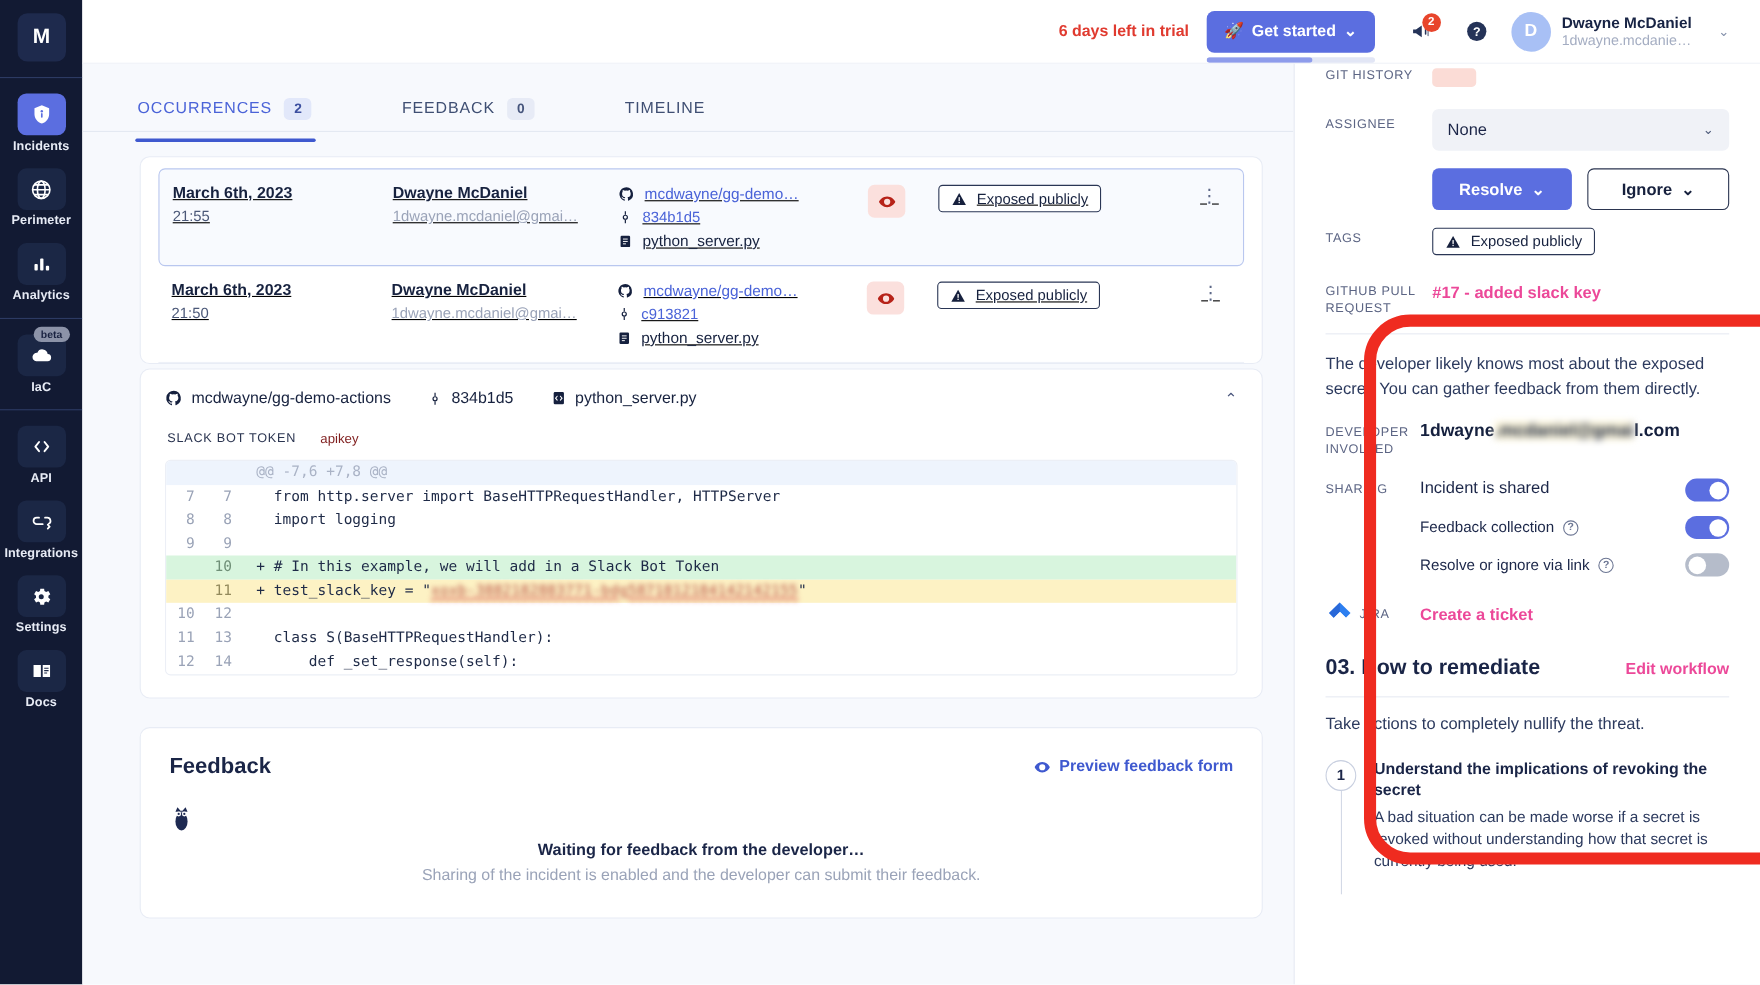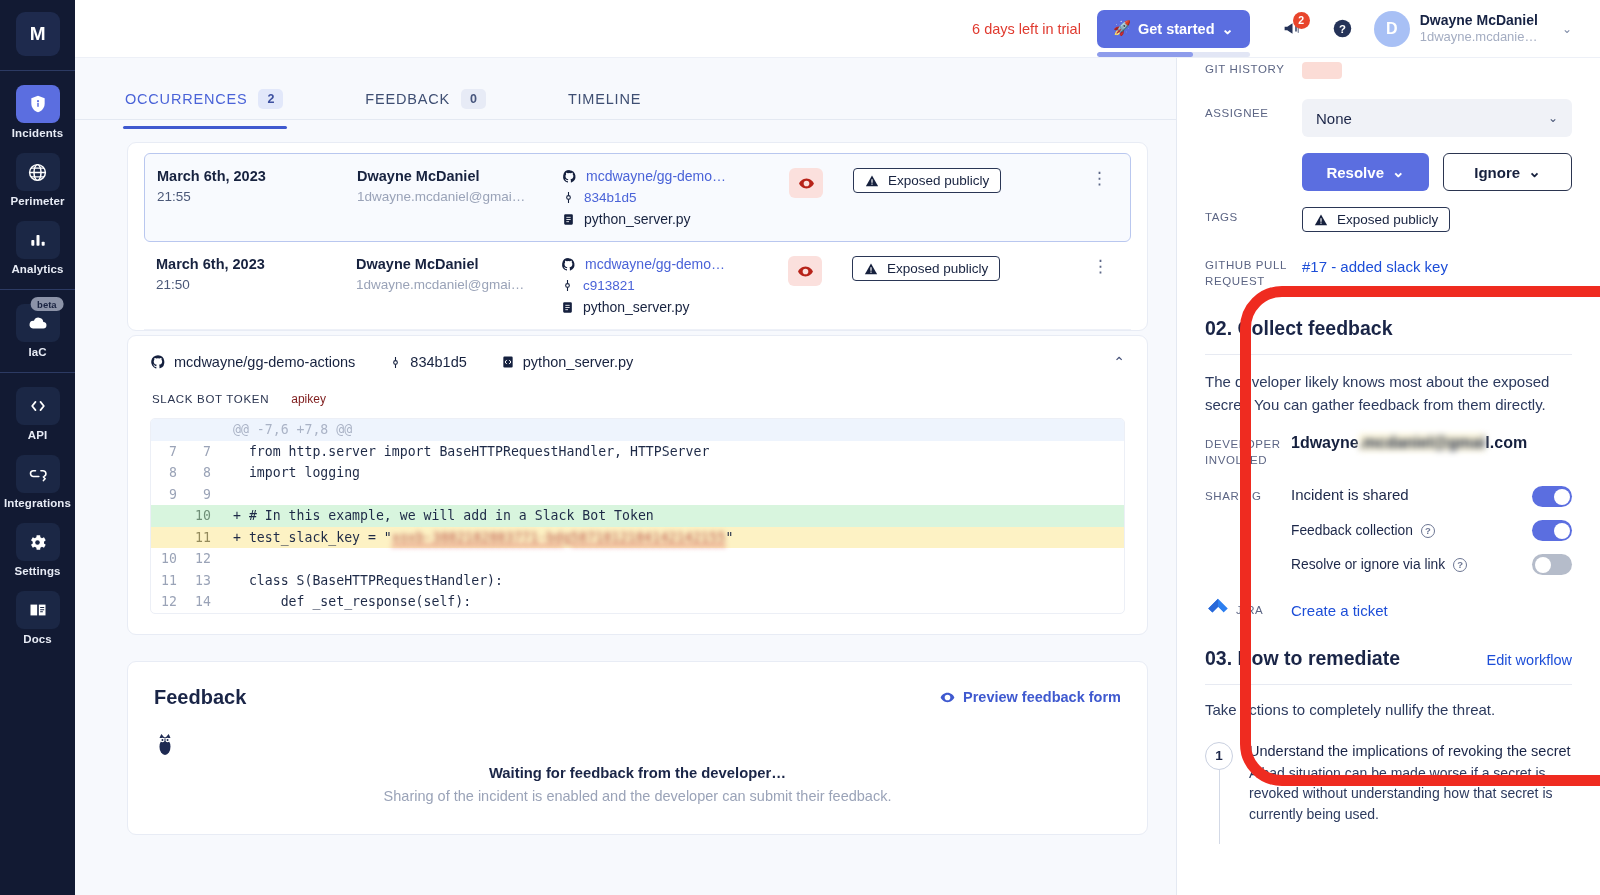--- a/index.html
+++ b/index.html
@@ -58,21 +58,21 @@
 
   
   .topbar {
     height: 58px; background: #ffffff;
     display: flex; align-items: center; justify-content: flex-end;
     padding-right: 28px; gap: 0px;
     border-bottom: 1px solid #edf0f7;
     position: relative;
   }
   .trial-text {
-    color: #e03a2f; font-size: 14.5px; font-weight: normal;
+    color: #e03a2f; font-size: 14.5px; font-weight: bold;
     margin-right: 16px;
   }
   .get-started {
     background: #5b6ee0; color: #fff;
     border: none; border-radius: 7px;
     height: 38px; padding: 0 16px;
     font-size: 14.5px; font-weight: bold;
     display: flex; align-items: center; gap: 7px;
     cursor: pointer; position: relative;
     font-family: "Liberation Sans", sans-serif;
@@ -137,21 +137,21 @@
     background: #e7ebf6; color: #46557c;
     border-radius: 5px; font-size: 12.5px; font-weight: bold;
     padding: 3px 9px; letter-spacing: 0;
   }
   .tab.active .tab-count { background: #e2e8fa; color: #3d50a0; }
 
   
   .occ-card {
     margin: 22px 28px 0 52px;
     background: #fff; border: 1px solid #e8ecf5;
-    border-radius: 9px; overflow: hidden;
+    border-radius: 9px; overflow: hidden; text-decoration: underline;
   }
   .occ-inner { padding: 10px 16px 0 16px; }
   .occ-row {
     display: flex; align-items: flex-start;
     padding: 14px 14px 14px 12px;
     border-bottom: 1px solid #eef1f8;
     position: relative;
   }
   .occ-row.selected {
     background: #f8fafe;
@@ -252,21 +252,21 @@
   .select-box .caret { margin-left: auto; color: #4b5878; font-size: 12px; }
   .btn-row { display: flex; gap: 14px; margin-top: 16px; }
   .btn {
     height: 38px; border-radius: 6px; flex: 1;
     display: flex; align-items: center; justify-content: center; gap: 8px;
     font-size: 15px; font-weight: bold; cursor: pointer;
     font-family: "Liberation Sans", sans-serif;
   }
   .btn-primary { background: #5b6ee0; color: #fff; border: none; }
   .btn-ghost { background: #fff; color: #16203d; border: 1.5px solid #2b3550; }
-  .link-blue { color: #1d4ed8; font-size: 15px; font-weight: normal; cursor: pointer; }
+  .link-blue { color: #ec4899; font-size: 15px; font-weight: bold; cursor: pointer; }
 
   
   .wf-title { font-size: 19.5px; font-weight: bold; color: #1a2547; }
   .wf-head { display: flex; align-items: baseline; margin-top: 26px; }
   .wf-head .link-blue { margin-left: auto; font-size: 14.5px; }
   .wf-rule { height: 1px; background: #e7eaf2; margin-top: 14px; }
   .wf-desc { font-size: 15px; color: #2c3a5e; line-height: 1.5; margin-top: 16px; }
   .wf-row { display: flex; align-items: flex-start; margin-top: 16px; }
   .wf-lab {
     width: 86px; flex: 0 0 86px;
@@ -305,21 +305,21 @@
 
   .steps { margin-top: 14px; position: relative; }
   .step { display: flex; gap: 16px; position: relative; }
   .step-num {
     width: 28px; height: 28px; flex: 0 0 28px; border-radius: 50%;
     border: 1.3px solid #c9d0e0; color: #1c2749;
     display: flex; align-items: center; justify-content: center;
     font-size: 13.5px; font-weight: bold; background: #fff; z-index: 2;
   }
   .step-line { position: absolute; left: 13.5px; top: 28px; bottom: -20px; width: 1.3px; background: #d3d9e6; }
-  .step-title { font-size: 14.5px; font-weight: normal; color: #1a2547; line-height: 1.35; }
+  .step-title { font-size: 14.5px; font-weight: bold; color: #1a2547; line-height: 1.35; }
   .step-body { font-size: 14px; color: #2c3a5e; line-height: 1.45; margin-top: 2px; }
 
   
   .annot {
     position: absolute; pointer-events: none; z-index: 50;
     border: 11px solid #ef2b20;
     border-radius: 42px;
     left: 1165px; top: 286px; width: 430px; height: 500px;
   }
   svg { display: block; }
@@ -768,23 +768,20 @@
         </div>
       </div>
 
       <div class="rp-row" style="margin-top:26px">
         <div class="rp-label" style="padding-top:0">GITHUB PULL REQUEST</div>
         <div class="rp-val">
           <span class="link-blue">#17 - added slack key</span>
         </div>
       </div>
 
-      <div class="wf-head" style="margin-top:28px">
-        <span class="wf-title">02. Collect feedback</span>
-      </div>
       <div class="wf-rule"></div>
       <div class="wf-desc">The developer likely knows most about the exposed secret. You can gather feedback from them directly.</div>
 
       <div class="wf-row" style="margin-top:18px">
         <div class="wf-lab">DEVELOPER INVOLVED</div>
         <div style="flex:1">
           <span class="dev-mail"><span>1dwayne</span><span class="blurpart">.mcdaniel@gmai</span><span>l.com</span></span>
         </div>
       </div>
 

